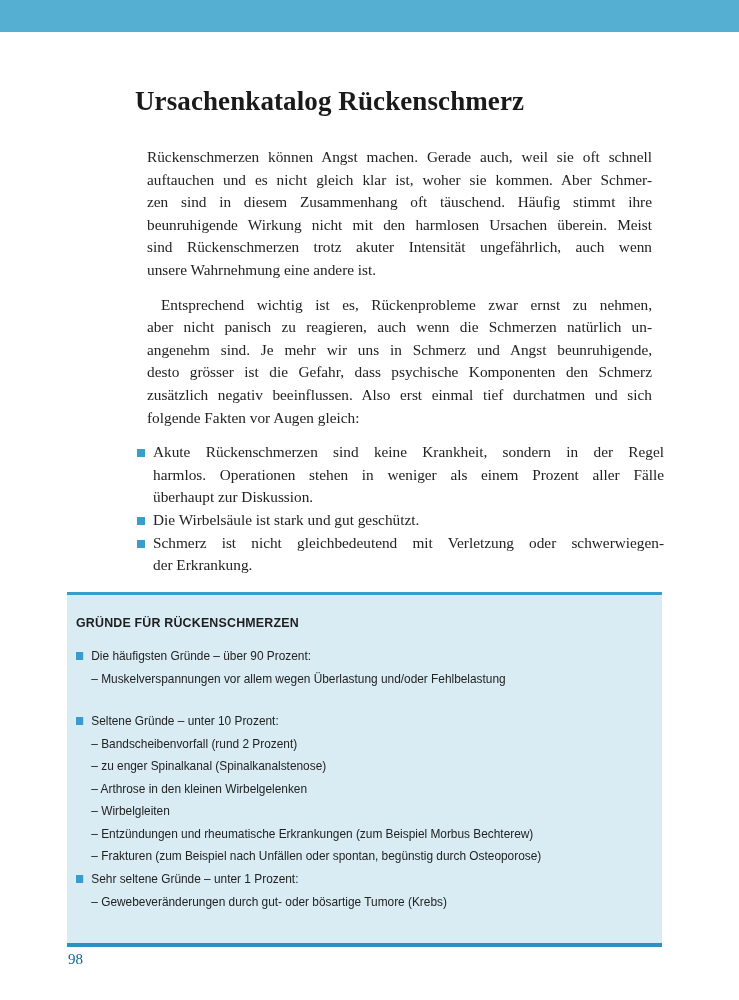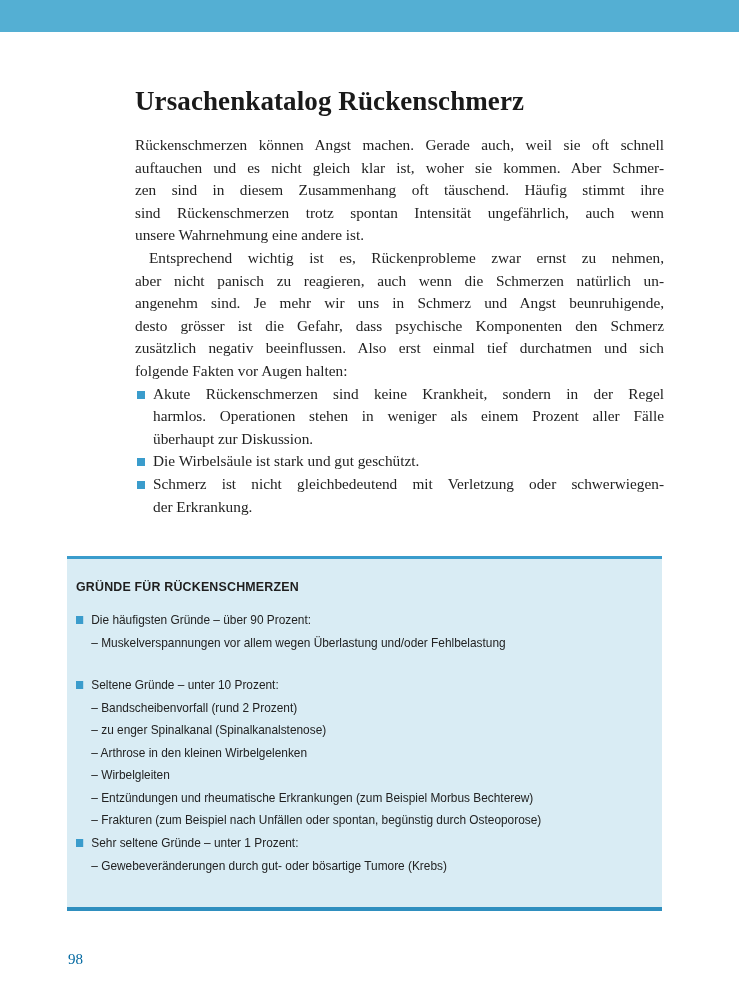--- a/index.html
+++ b/index.html
@@ -15,34 +15,34 @@
     .sans { font-family: "Liberation Sans", "DejaVu Sans", sans-serif; }
 
     .page-title {
       position: absolute; left: 135px; top: 86px; margin: 0;
       font-size: 27px; font-weight: bold; letter-spacing: 0.1px; color: #1a1a1a;
     }
     .body-text {
       position: absolute; left: 135px; top: 134px; width: 529px;
       font-size: 15.3px; line-height: 22.6px; text-align: justify; color: #222;
     }
-    .body-text p { margin: 0; }
+    .body-text p { margin: 12px; }
     .body-text p .line { display: block; text-align: justify; text-align-last: justify; white-space: nowrap; }
     .body-text p .line.last { text-align-last: left; }
 
     .facts { list-style: none; margin: 0; padding: 0; }
     .facts li { position: relative; padding-left: 18px; }
     .facts li .line { display: block; text-align-last: justify; white-space: nowrap; }
     .facts li .line.last { text-align-last: left; }
     .bullet-sq {
       position: absolute; left: 2px; top: 8px; width: 8px; height: 8px; background: #3a9ccc;
     }
 
     .info-box {
-      position: absolute; left: 67px; top: 556px; width: 595px; height: 355px;
+      position: absolute; left: 67px; top: 592px; width: 595px; height: 355px;
       background: #d9ecf4;
       border-top: 3px solid #3a9ccc;
       border-bottom: 4px solid #2f8fbf;
       box-sizing: border-box;
     }
     .box-title {
       position: absolute; left: 9px; top: 20px; margin: 0;
       font-size: 13.5px; font-weight: bold; letter-spacing: 0.2px; color: #1e1e1e;
       transform: scaleX(0.92); transform-origin: left;
     }
@@ -64,30 +64,31 @@
 
 <div class="top-band"></div>
 
 <h1 class="page-title serif">Ursachenkatalog Rückenschmerz</h1>
 
 <div class="body-text serif">
   <p>
     <span class="line">Rückenschmerzen können Angst machen. Gerade auch, weil sie oft schnell</span>
     <span class="line">auftauchen und es nicht gleich klar ist, woher sie kommen. Aber Schmer-</span>
     <span class="line">zen sind in diesem Zusammenhang oft täuschend. Häufig stimmt ihre</span>
-    <span class="line">sind Rückenschmerzen trotz spontan Intensität ungefährlich, auch wenn</span>
+    <span class="line">beunruhigende Wirkung nicht mit den harmlosen Ursachen überein. Meist</span>
+    <span class="line">sind Rückenschmerzen trotz akuter Intensität ungefährlich, auch wenn</span>
     <span class="line last">unsere Wahrnehmung eine andere ist.</span>
   </p>
   <p style="padding-left:0">
     <span class="line" style="padding-left:14px">Entsprechend wichtig ist es, Rückenprobleme zwar ernst zu nehmen,</span>
     <span class="line">aber nicht panisch zu reagieren, auch wenn die Schmerzen natürlich un-</span>
     <span class="line">angenehm sind. Je mehr wir uns in Schmerz und Angst beunruhigende,</span>
     <span class="line">desto grösser ist die Gefahr, dass psychische Komponenten den Schmerz</span>
     <span class="line">zusätzlich negativ beeinflussen. Also erst einmal tief durchatmen und sich</span>
-    <span class="line last">folgende Fakten vor Augen halten:</span>
+    <span class="line last">folgende Fakten vor Augen gleich:</span>
   </p>
   <ul class="facts">
     <li>
       <span class="bullet-sq"></span>
       <span class="line">Akute Rückenschmerzen sind keine Krankheit, sondern in der Regel</span>
       <span class="line">harmlos. Operationen stehen in weniger als einem Prozent aller Fälle</span>
       <span class="line last">überhaupt zur Diskussion.</span>
     </li>
     <li>
       <span class="bullet-sq"></span>

